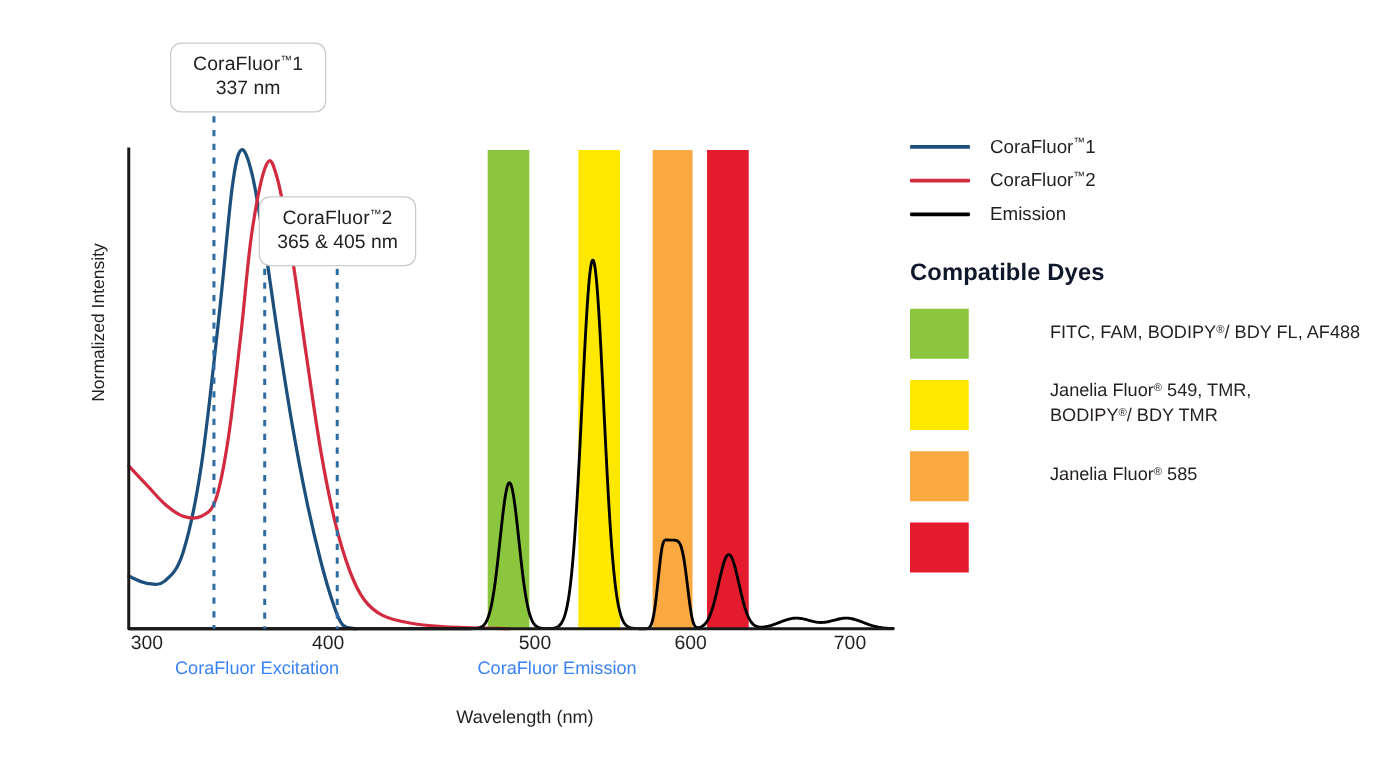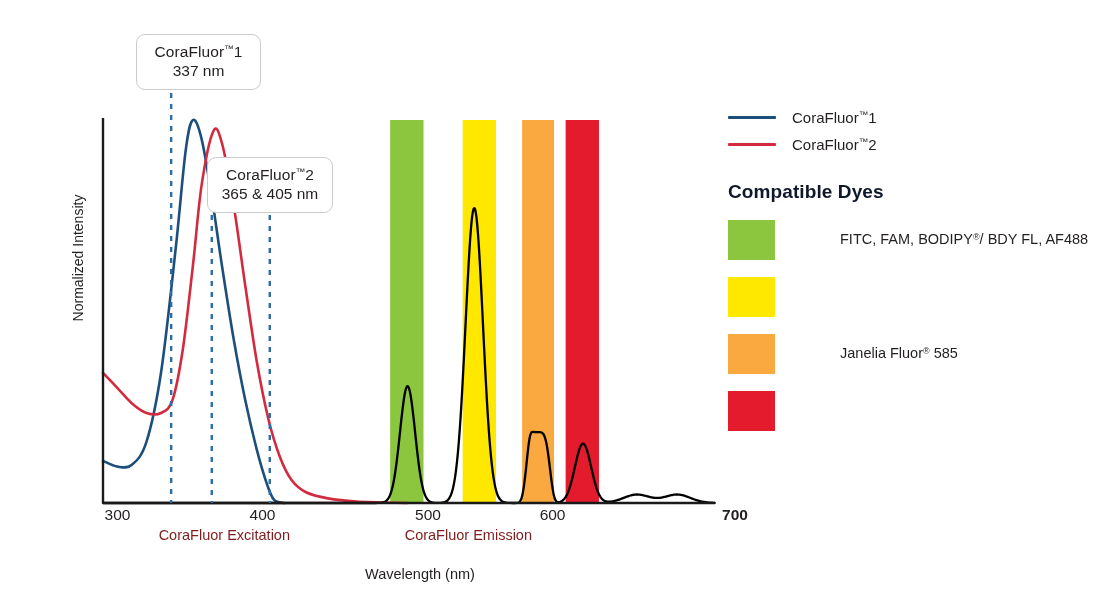--- a/index.html
+++ b/index.html
@@ -25,22 +25,22 @@
   .callout sup{font-size:9.5px;vertical-align:5px;letter-spacing:0;}
   #callout-1{left:136px;top:34px;width:125px;}
   #callout-2{left:207px;top:157px;width:126px;}
 
   
   .tick-label{
     position:absolute;font-size:15.5px;color:#231f20;
     text-align:center;width:60px;
   }
   .axis-section{
-    position:absolute;font-size:14.5px;color:#7f1d1d;
-    text-align:right;
+    position:absolute;font-size:14.5px;color:#3b82f6;
+    text-align:left;
   }
   #xaxis-title{
     position:absolute;left:300px;top:566px;width:240px;
     text-align:center;font-size:14.5px;color:#231f20;
   }
   #yaxis-title{
     position:absolute;left:-12px;top:250px;width:180px;
     transform:rotate(-90deg);transform-origin:center center;
     text-align:center;font-size:14px;color:#231f20;
   }
@@ -92,52 +92,60 @@
 
   <div class="callout" id="callout-2">
     <div class="l1"><span>CoraFluor</span><sup>™</sup><span>2</span></div>
     <div class="l2">365 &amp; 405 nm</div>
   </div>
 
   <div id="tick-0" class="tick-label" style="left: 87.5024px; top: 506px;">300</div>
   <div id="tick-1" class="tick-label" style="left: 232.526px; top: 506px;">400</div>
   <div id="tick-2" class="tick-label" style="left: 398px; top: 506px;">500</div>
   <div id="tick-3" class="tick-label" style="left: 522.573px; top: 506px;">600</div>
-  <div id="tick-4" class="tick-label" style="left: 705px; top: 506px; font-weight: bold;">700</div>
+  <div id="tick-4" class="tick-label" style="left: 650px; top: 506px;">700</div>
 
   <div class="axis-section" id="sec-exc" style="left:140px;top:527px;width:150px;">CoraFluor Excitation</div>
   <div class="axis-section" id="sec-emi" style="left:382px;top:527px;width:150px;">CoraFluor Emission</div>
 
   <div id="xaxis-title">Wavelength (nm)</div>
   <div id="yaxis-title">Normalized Intensity</div>
 
   <div id="right-panel">
 
     <div id="legend-list">
         <div class="legend-row">
           <span class="legend-swatch-line" style="background: rgb(28, 79, 124);"></span>
           <span class="legend-text"><span>CoraFluor</span><sup>™</sup><span>1</span></span>
         </div>
         <div class="legend-row">
           <span class="legend-swatch-line" style="background: rgb(210, 43, 63);"></span>
           <span class="legend-text"><span>CoraFluor</span><sup>™</sup><span>2</span></span>
         </div>
+        <div class="legend-row">
+          <span class="legend-swatch-line" style="background: rgb(0, 0, 0);"></span>
+          <span class="legend-text"><span>Emission</span></span>
+        </div>
       </div>
 
     <div id="dyes-title">Compatible Dyes</div>
 
     <div id="dyes-list">
         <div class="dye-row">
           <span class="dye-swatch" style="background: rgb(140, 198, 62);"></span>
           <span class="dye-text">
             <div>FITC, FAM, BODIPY<sup>®</sup>/ BDY FL, AF488</div>
           </span>
         </div>
         <div class="dye-row">
           <span class="dye-swatch" style="background: rgb(255, 232, 0);"></span>
+          <span class="dye-text">
+            <div>Janelia Fluor<sup>®</sup> 549, TMR,</div>
+            <div>BODIPY<sup>®</sup>/ BDY TMR</div>
+          </span>
         </div>
         <div class="dye-row">
           <span class="dye-swatch" style="background: rgb(249, 169, 64);"></span>
           <span class="dye-text">
             <div>Janelia Fluor<sup>®</sup> 585</div>
           </span>
         </div>
         <div class="dye-row">
           <span class="dye-swatch" style="background: rgb(228, 27, 45);"></span>
         </div>

